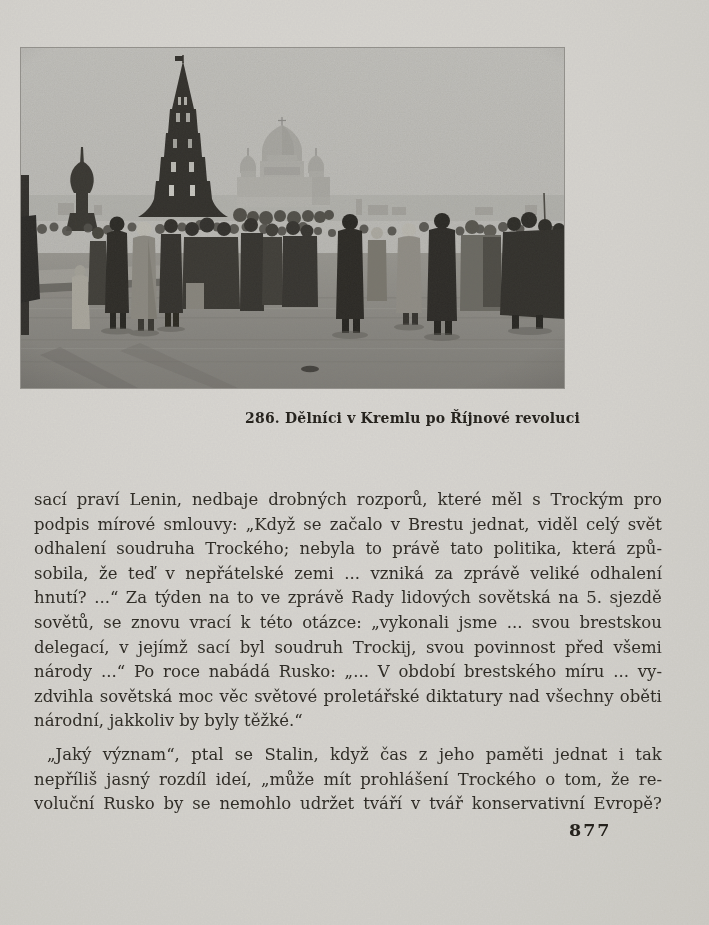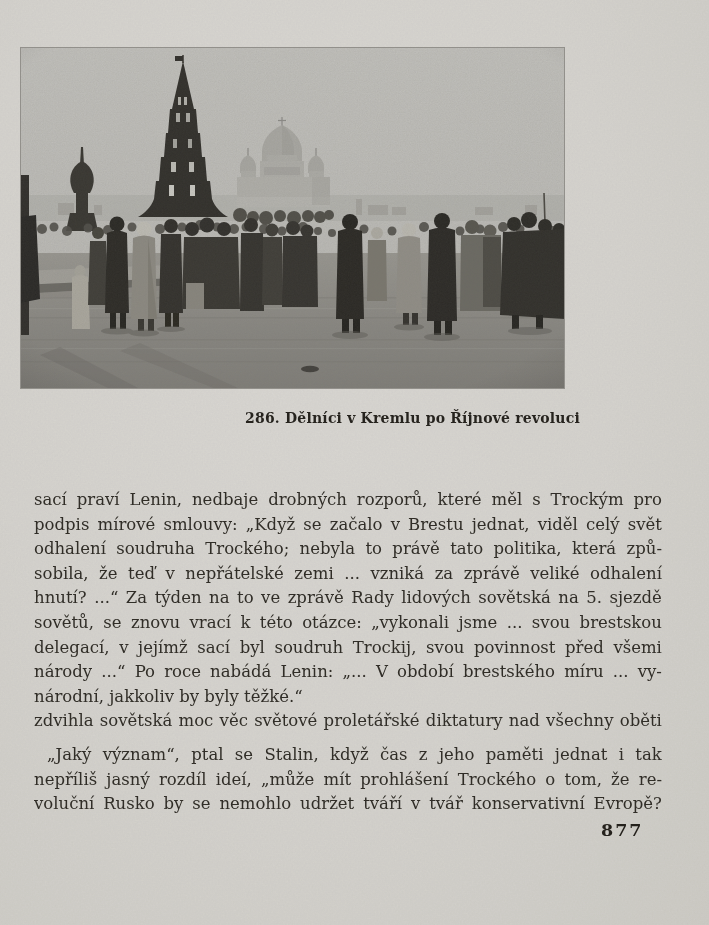--- a/index.html
+++ b/index.html
@@ -23,21 +23,21 @@
   .paragraph { margin:9px; }
   .line {
     height:24.6px; line-height:24.6px;
     display:flex; justify-content:space-between; align-items:baseline;
     overflow:hidden; white-space:nowrap;
   }
   .line.no-just { display:block; }
   .line.indent { padding-left:13px; }
   .pagenum {
     position:absolute; left:569px; top:820px;
-    font-weight:bold; font-size:17.5px; letter-spacing:2px; color:#1f1c17;margin-left:32px;
+    font-weight:bold; font-size:17.5px; letter-spacing:2px; color:#1f1c17;
   }
   .paper-grain {
     position:absolute; left:0; top:0; width:709px; height:925px;
     pointer-events:none;
   }
 </style>
 </head>
 <body>
 
 <div class="page">
@@ -370,42 +370,42 @@
           <span>povinnost</span>
           <span>před</span>
           <span>všemi</span>
         </div>
         <div class="line">
           <span>národy</span>
           <span>...“</span>
           <span>Po</span>
           <span>roce</span>
           <span>nabádá</span>
-          <span>Lenin:</span>
+          <span>Rusko:</span>
           <span>„...</span>
           <span>V</span>
           <span>období</span>
           <span>brestského</span>
           <span>míru</span>
           <span>...</span>
           <span>vy-</span>
         </div>
-        <div class="line no-just">národní, jakkoliv by byly těžké.“</div>
         <div class="line">
           <span>zdvihla</span>
           <span>sovětská</span>
           <span>moc</span>
           <span>věc</span>
           <span>světové</span>
           <span>proletářské</span>
           <span>diktatury</span>
           <span>nad</span>
           <span>všechny</span>
           <span>oběti</span>
         </div>
+        <div class="line no-just">národní, jakkoliv by byly těžké.“</div>
       </div>
       <div class="paragraph">
         <div class="line indent">
           <span>„Jaký</span>
           <span>význam“,</span>
           <span>ptal</span>
           <span>se</span>
           <span>Stalin,</span>
           <span>když</span>
           <span>čas</span>

